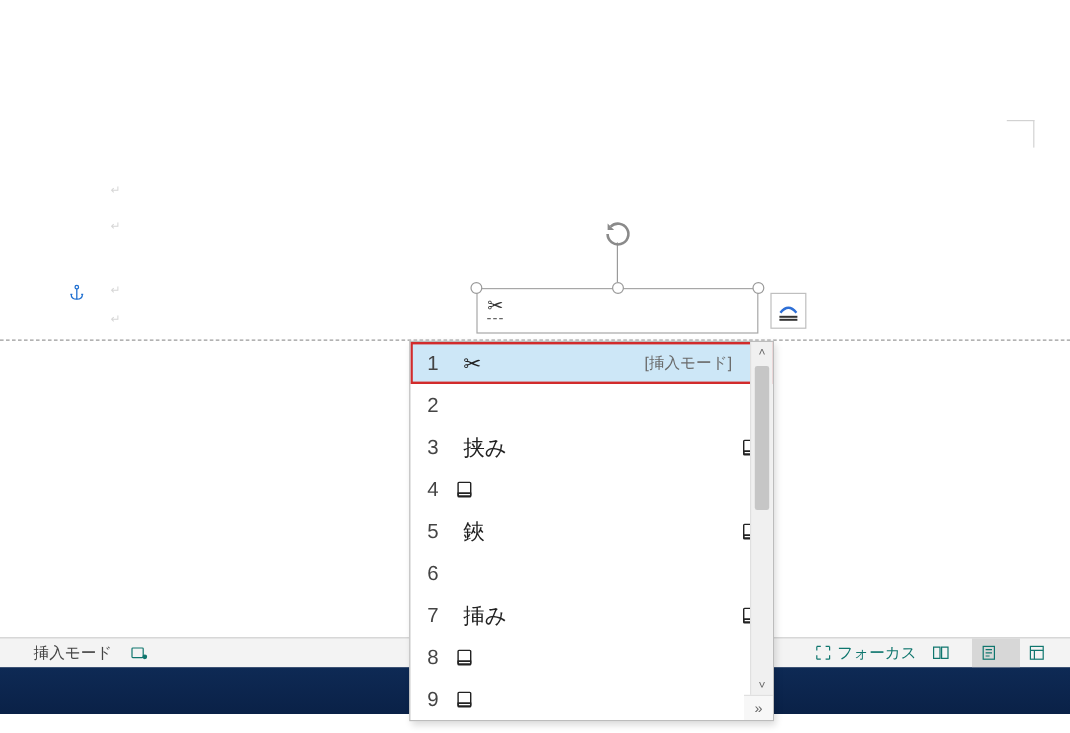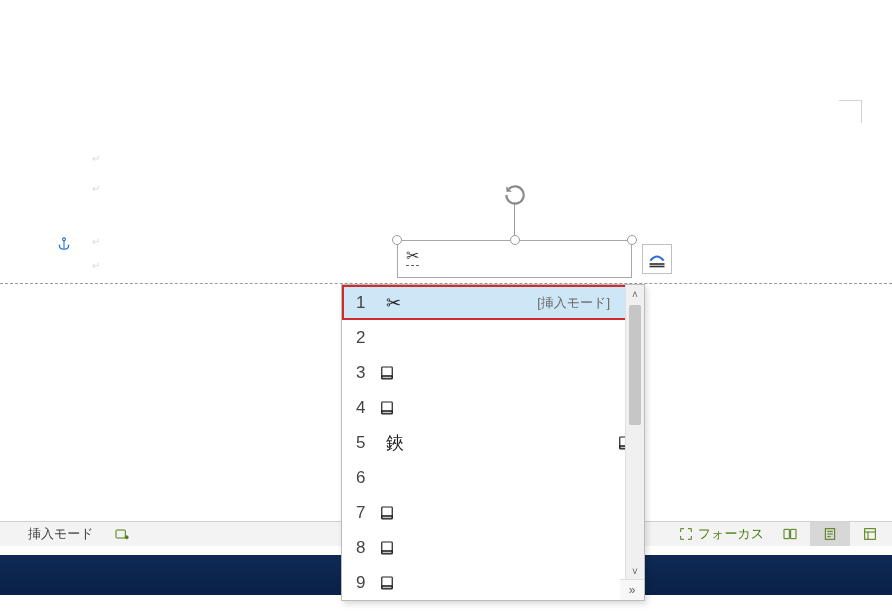--- a/index.html
+++ b/index.html
@@ -195,44 +195,44 @@
     border-top:1px solid #e0e0e0;
     display:flex;align-items:center;justify-content:center;
     font-size:12px;color:#666;background:#f7f7f7;
   }
 
   
   .statusbar {
     position: absolute;
     left: 0;
     right: 0;
-    bottom: 65px;
+    bottom: 55px;
     height: 24px;
     background: #f3f3f3;
     border-top: 1px solid #d0d0d0;
     display: flex;
     align-items: center;
     font-size: 13px;
     color: #444;
     z-index: 5;
   }
   .statusbar .left {
     padding-left: 28px;
     display:flex;align-items:center;gap:8px;
   }
   .statusbar .spacer { flex:1; }
   .statusbar .right {
     display:flex;align-items:center;gap:0;
     padding-right:2px;
   }
   .sb-btn {
     height:24px; min-width:28px;
-    display:flex;align-items:center;justify-content:center;
+    display:flex;align-items:center;
     padding:0 6px;
-    color:#4d7c0f;
+    color:#0f766e;
   }
   .sb-btn.active { background:#d7d7d7; }
   .sb-btn svg{width:16px;height:16px;}
   .sb-label{font-size:13px;}
 
   
   .taskstrip {
     position:absolute;
     left:0;right:0;bottom:16px;height:40px;
     background: linear-gradient(#0e2a55,#0a2147);
@@ -299,20 +299,21 @@
         <span class="txt">✂</span>
         <span class="tag">[挿入モード]</span>
         <span class="dict book-icon" style="width: 18px;"></span>
       </div>
       <div class="ime-row">
         <span class="num">2</span>
         <span class="dict book-icon" style="width: 18px;"></span>
       </div>
       <div class="ime-row">
         <span class="num">3</span>
+        <span class="txt">挟み</span>
         <span class="dict book-icon">
           <svg viewBox="0 0 24 24" fill="none" stroke="currentColor" stroke-width="1.6">
             <rect x="5" y="4" width="14" height="15" rx="1"></rect>
             <path d="M5 16h14v3a1 1 0 0 1-1 1H6a1 1 0 0 1-1-1z" fill="none"></path>
             <line x1="5" y1="16" x2="19" y2="16"></line>
           </svg>
         </span>
       </div>
       <div class="ime-row">
         <span class="num">4</span>
@@ -334,20 +335,21 @@
             <line x1="5" y1="16" x2="19" y2="16"></line>
           </svg>
         </span>
       </div>
       <div class="ime-row">
         <span class="num">6</span>
         <span class="dict book-icon" style="width: 18px;"></span>
       </div>
       <div class="ime-row">
         <span class="num">7</span>
+        <span class="txt">挿み</span>
         <span class="dict book-icon">
           <svg viewBox="0 0 24 24" fill="none" stroke="currentColor" stroke-width="1.6">
             <rect x="5" y="4" width="14" height="15" rx="1"></rect>
             <path d="M5 16h14v3a1 1 0 0 1-1 1H6a1 1 0 0 1-1-1z" fill="none"></path>
             <line x1="5" y1="16" x2="19" y2="16"></line>
           </svg>
         </span>
       </div>
       <div class="ime-row">
         <span class="num">8</span>

